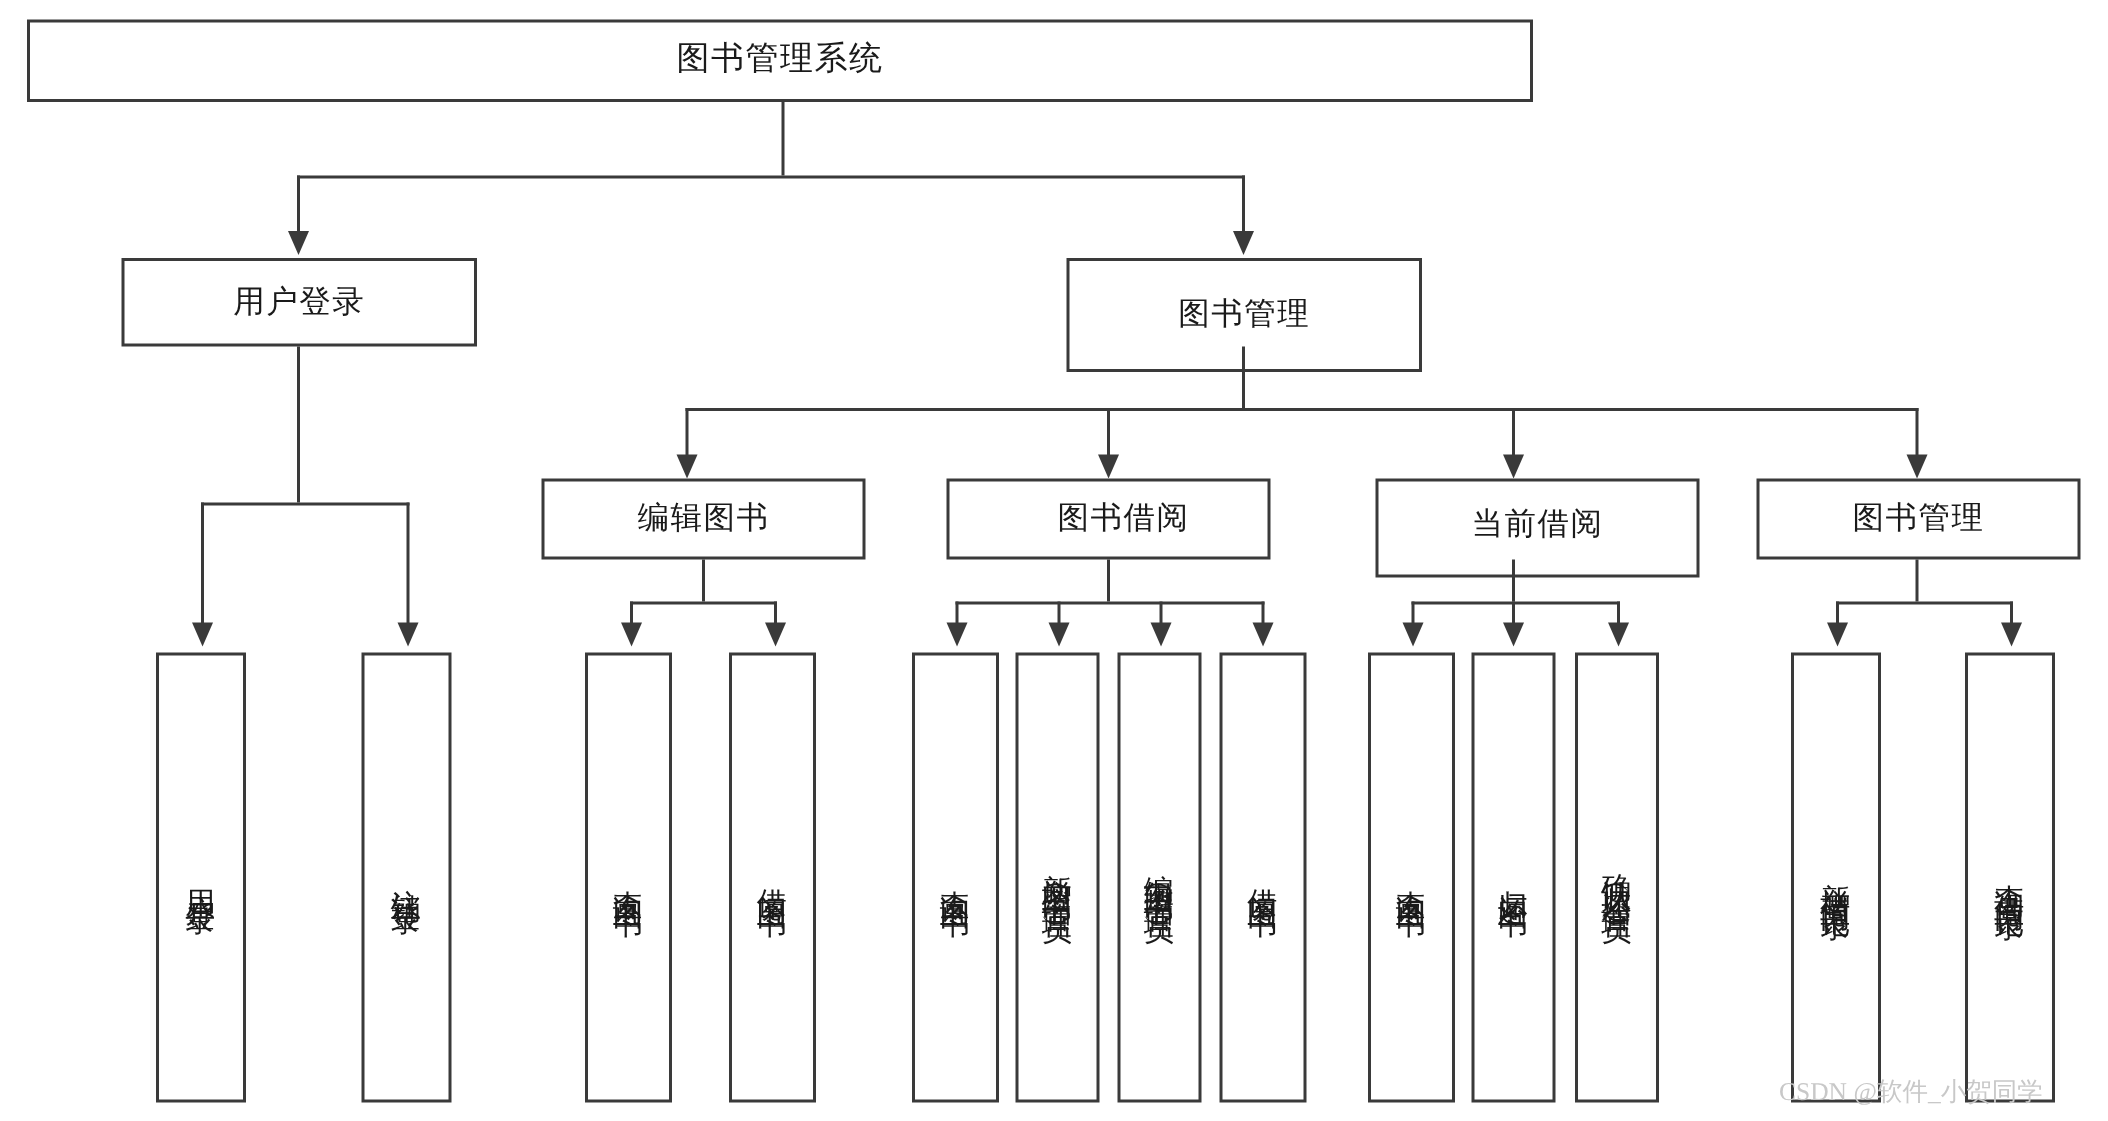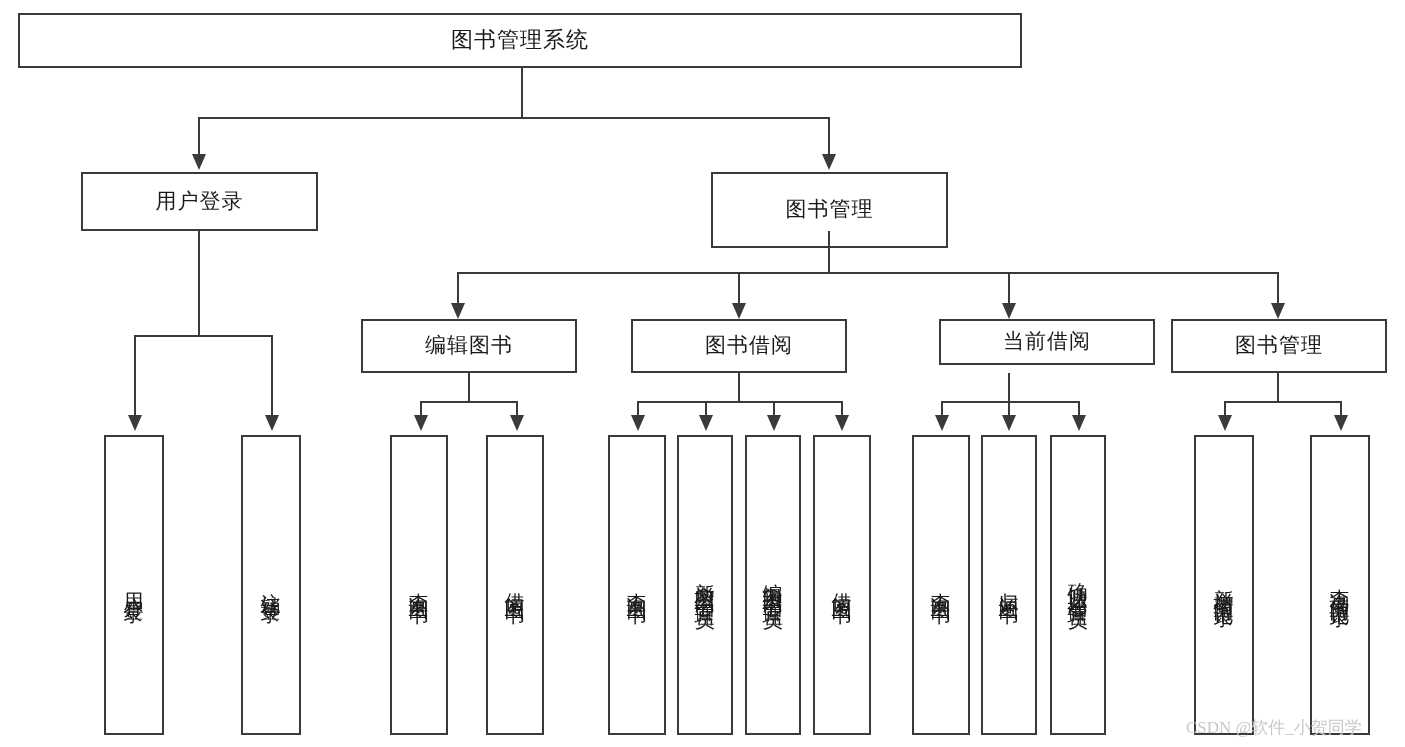--- a/index.html
+++ b/index.html
@@ -119,21 +119,21 @@
   <div class="arrow" style="left:732px; top:303px;"></div>
   <div class="arrow" style="left:1002px; top:303px;"></div>
   <div class="arrow" style="left:1271px; top:303px;"></div>
 
   <div class="node horiz" style="left:361px; top:319px; width:216px; height:54px;">
     <span>编辑图书</span>
   </div>
   <div class="node horiz" style="left:631px; top:319px; width:216px; height:54px;padding-left:20px;">
     <span>图书借阅</span>
   </div>
-  <div class="node horiz" style="left:939px; top:319px; width:216px; height:46px;">
+  <div class="node horiz" style="left:917px; top:319px; width:216px; height:66px;font-family:Liberation Mono, monospace;">
     <span>当前借阅</span>
   </div>
   <div class="node horiz" style="left:1171px; top:319px; width:216px; height:54px;">
     <span>图书管理</span>
   </div>
 
   <div class="vline" style="left:468px; top:373px; width:2px; height:28px;"></div>
   <div class="hline" style="left:420px; top:401px; width:98px;"></div>
   <div class="vline" style="left:420px; top:401px; height:16px;"></div>
   <div class="vline" style="left:516px; top:401px; height:16px;"></div>

